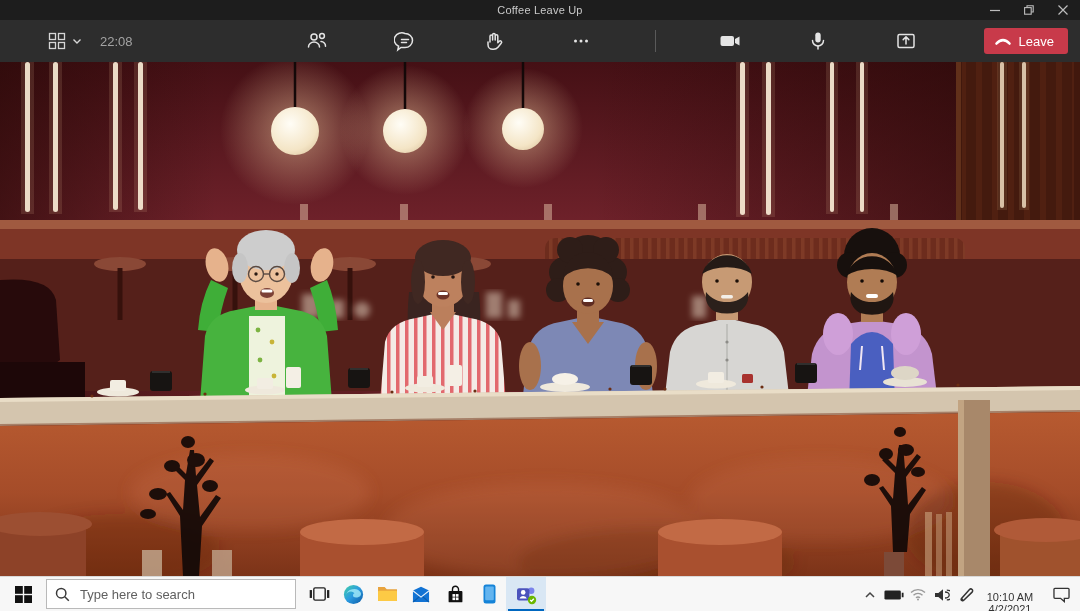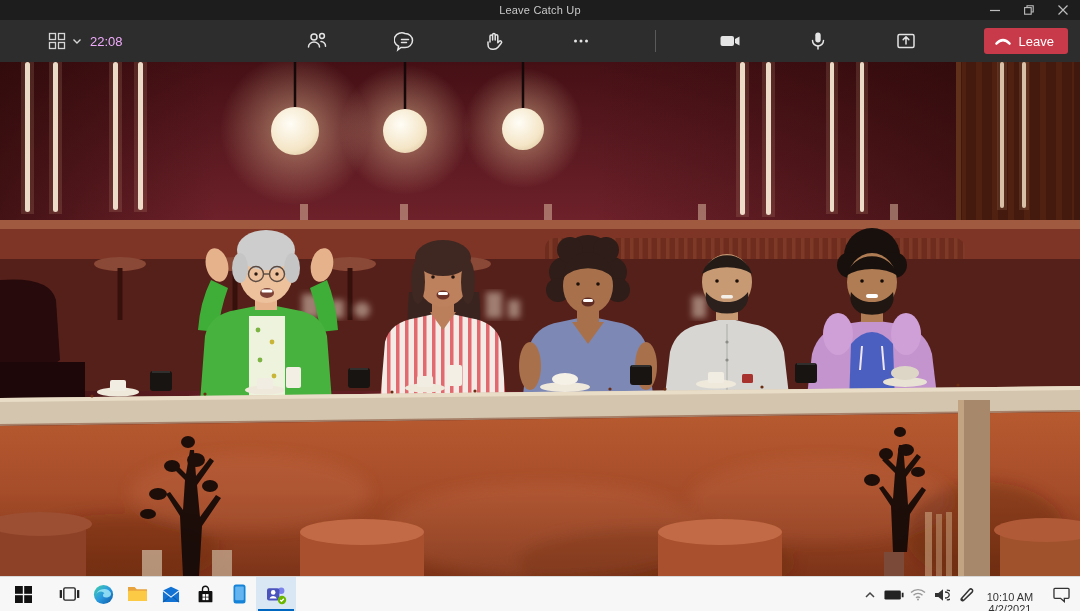--- a/index.html
+++ b/index.html
@@ -9,21 +9,21 @@
   
   .titlebar{position:absolute;top:0;left:0;width:1080px;height:20px;background:#1d1d1d;display:flex;align-items:center;justify-content:center;}
   .titlebar .title{color:#c9c9c9;font-size:11px;letter-spacing:.2px;}
   .win-controls{position:absolute;right:0;top:0;height:20px;display:flex;}
   .win-btn{width:34px;height:20px;display:flex;align-items:center;justify-content:center;color:#bdbdbd;}
   .win-btn svg{display:block;}
 
   
   .meetbar{position:absolute;top:20px;left:0;width:1080px;height:42px;background:#2d2d2d;display:flex;align-items:center;}
   .meet-left{display:flex;align-items:center;gap:8px;padding-left:48px;}
-  .timer{color:#f0abfc;font-size:13px;margin-left:0;}
+  .timer{color:#a3a3a3;font-size:13px;margin-left:10px;}
   .meet-right{position:absolute;right:12px;top:0;height:42px;display:flex;align-items:center;gap:48px;}
   .tool-btn{width:40px;height:42px;display:flex;align-items:center;justify-content:center;cursor:pointer;}
   .tool-btn svg{display:block;}
   .vdivider{width:1px;height:22px;background:#5a5a5a;margin:0 6px;}
   .leave-btn{margin-left:10px;height:26px;padding:0 14px 0 10px;background:#c83a4a;border-radius:3px;display:flex;align-items:center;gap:7px;color:#fff;font-size:13px;cursor:pointer;}
 
   
   .stage{position:absolute;top:62px;left:0;width:1080px;height:514px;display:block;}
 
   
@@ -40,21 +40,21 @@
   .tray-ic{width:24px;height:35px;display:flex;align-items:center;justify-content:center;cursor:pointer;}
   .clock{width:64px;text-align:center;font-size:11px;color:#333;line-height:12px;cursor:pointer;padding:0 2px;margin-top:16px;}
   .action-center{width:38px;height:35px;display:flex;align-items:center;justify-content:center;cursor:pointer;}
 </style>
 </head>
 <body>
 
 <div id="app">
 
   <div class="titlebar">
-    <div class="title">Leave Catch Up</div>
+    <div class="title">Coffee Leave Up</div>
     <div class="win-controls">
       <div class="win-btn">
         <svg width="10" height="10" viewBox="0 0 10 10">
             <line x1="0" y1="5.5" x2="10" y2="5.5" stroke="#bdbdbd" stroke-width="1.2"></line>
           </svg>
       </div>
       <div class="win-btn">
         <svg width="10" height="10" viewBox="0 0 10 10">
             <rect x="0.6" y="2.6" width="6.6" height="6.6" fill="none" stroke="#bdbdbd" stroke-width="1.1"></rect>
             <path d="M3,2.6 V0.8 H9.2 V7 H7.4" fill="none" stroke="#bdbdbd" stroke-width="1.1"></path>
@@ -488,20 +488,27 @@
 
   <div class="taskbar">
     <div class="start-btn">
       <svg width="17" height="17" viewBox="0 0 17 17" fill="#111">
           <rect x="0" y="0" width="7.8" height="7.8"></rect>
           <rect x="9.2" y="0" width="7.8" height="7.8"></rect>
           <rect x="0" y="9.2" width="7.8" height="7.8"></rect>
           <rect x="9.2" y="9.2" width="7.8" height="7.8"></rect>
         </svg>
     </div>
+    <div class="searchbox">
+      <svg width="15" height="15" viewBox="0 0 15 15" fill="none" stroke="#3a3a3a" stroke-width="1.5">
+          <circle cx="6.2" cy="6.2" r="4.7"></circle>
+          <line x1="9.8" y1="9.8" x2="13.8" y2="13.8"></line>
+        </svg>
+      <input type="text" placeholder="Type here to search" style="">
+    </div>
     <div class="tb-apps">
       <div class="tb-app">
         <svg width="21" height="18" viewBox="0 0 24 20">
             <rect x="5.5" y="3" width="13" height="14" rx="1.5" fill="none" stroke="#222" stroke-width="1.6"></rect>
             <rect x="0.8" y="5.5" width="2.6" height="9" fill="#222"></rect>
             <rect x="20.6" y="5.5" width="2.6" height="9" fill="#222"></rect>
           </svg>
       </div>
       <div class="tb-app">
         <svg width="21" height="21" viewBox="0 0 21 21">

